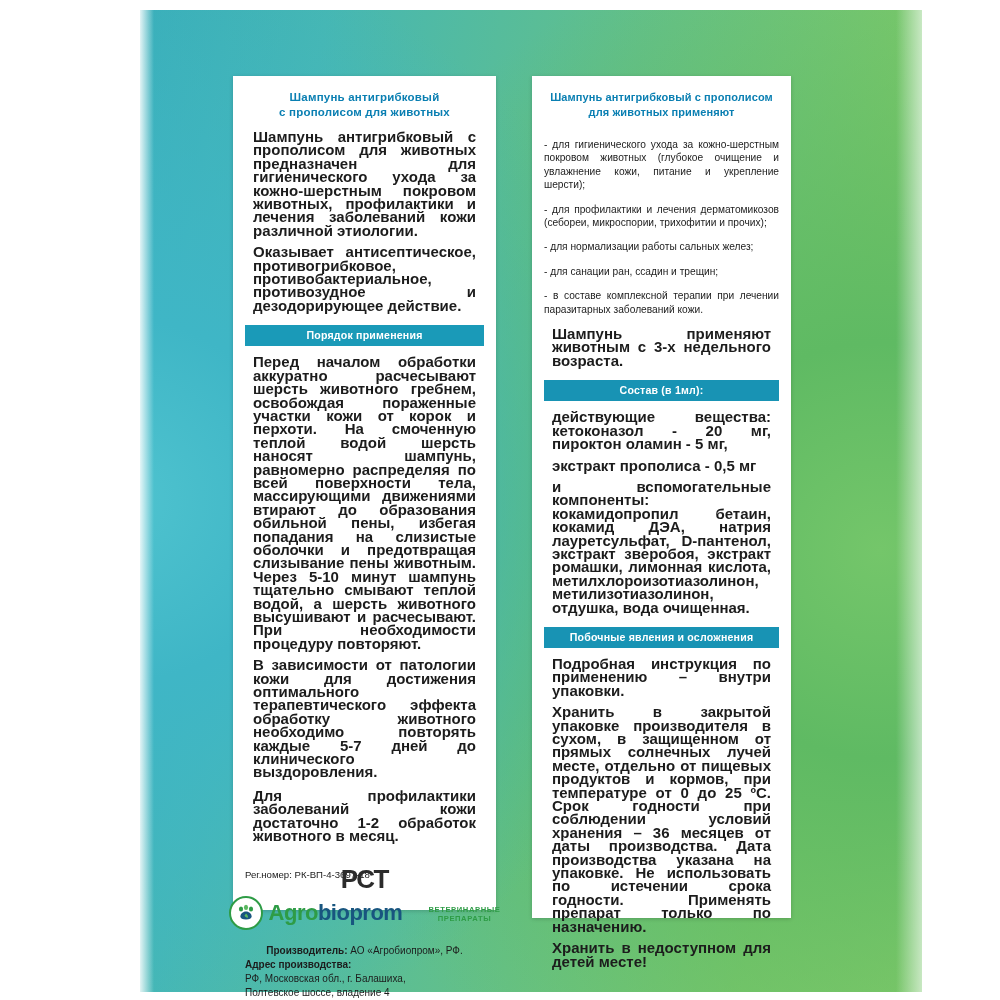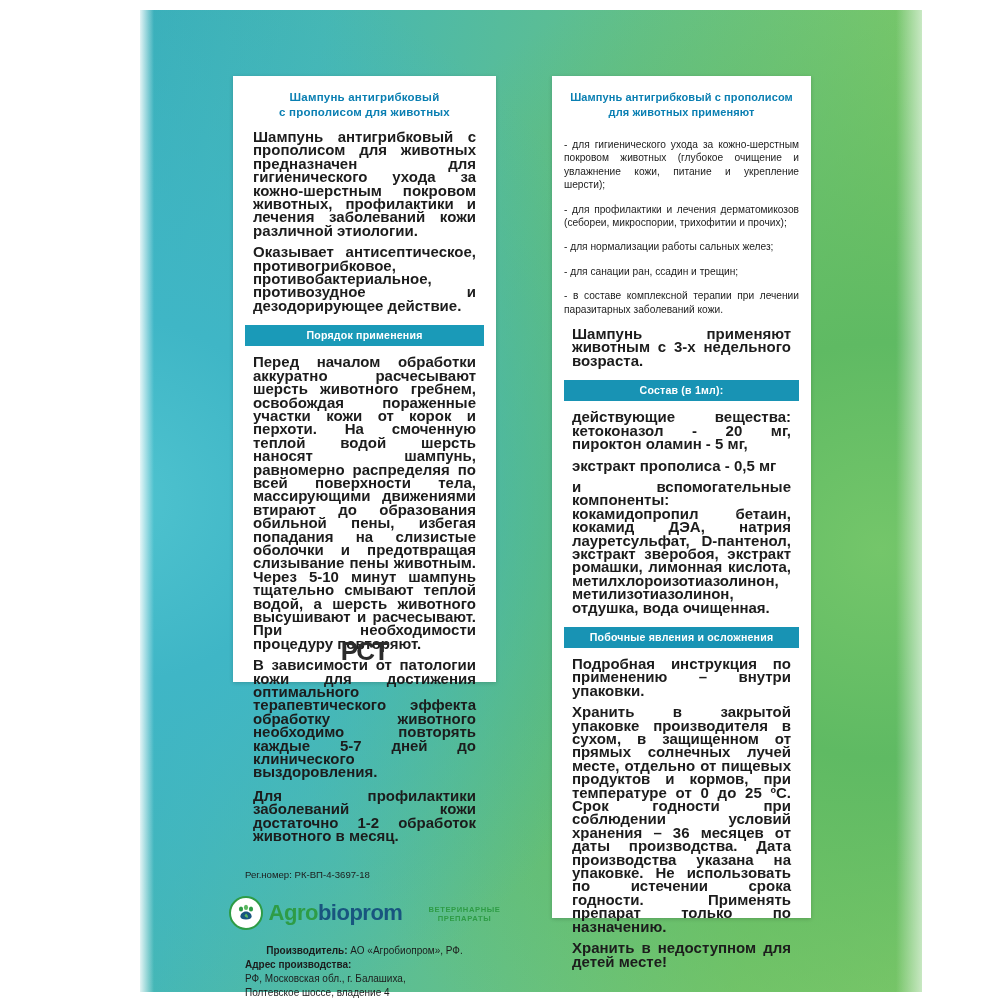--- a/index.html
+++ b/index.html
@@ -74,24 +74,24 @@
     position: absolute;
     background: #ffffff;
     box-sizing: border-box;
     padding: 0;
     box-shadow: 0 1px 4px rgba(0,0,0,0.18);
   }
   .panel-left {
     left: 233px;
     top: 76px;
     width: 263px;
-    height: 606px;
+    height: 834px;
   }
   .panel-right {
-    left: 552px;
+    left: 532px;
     top: 76px;
     width: 259px;
     height: 842px;
   }
   .panel-inner {
     padding: 14px 12px 10px 12px;
   }
 
   .doc-title {
     color: #0a7fb2;

